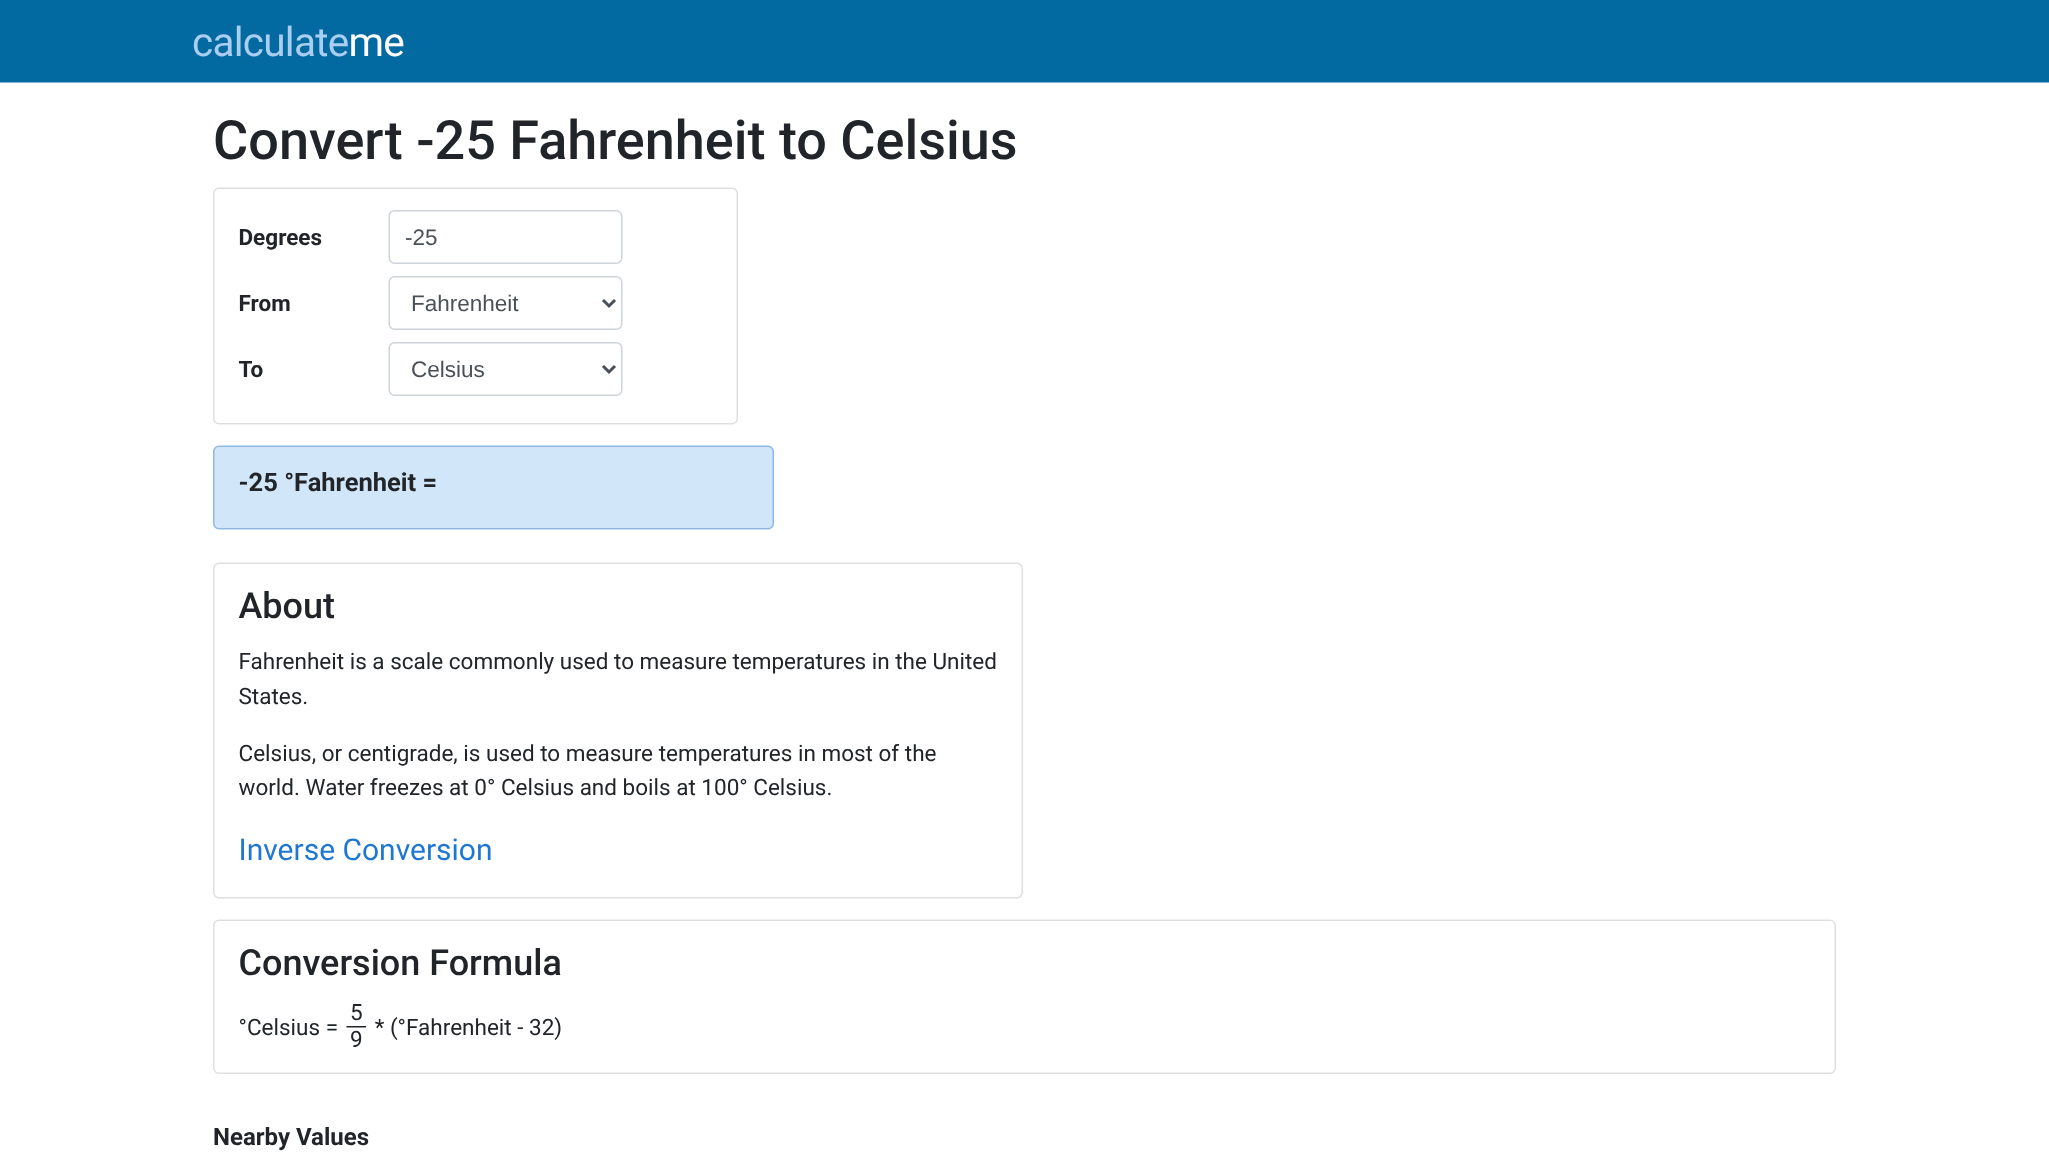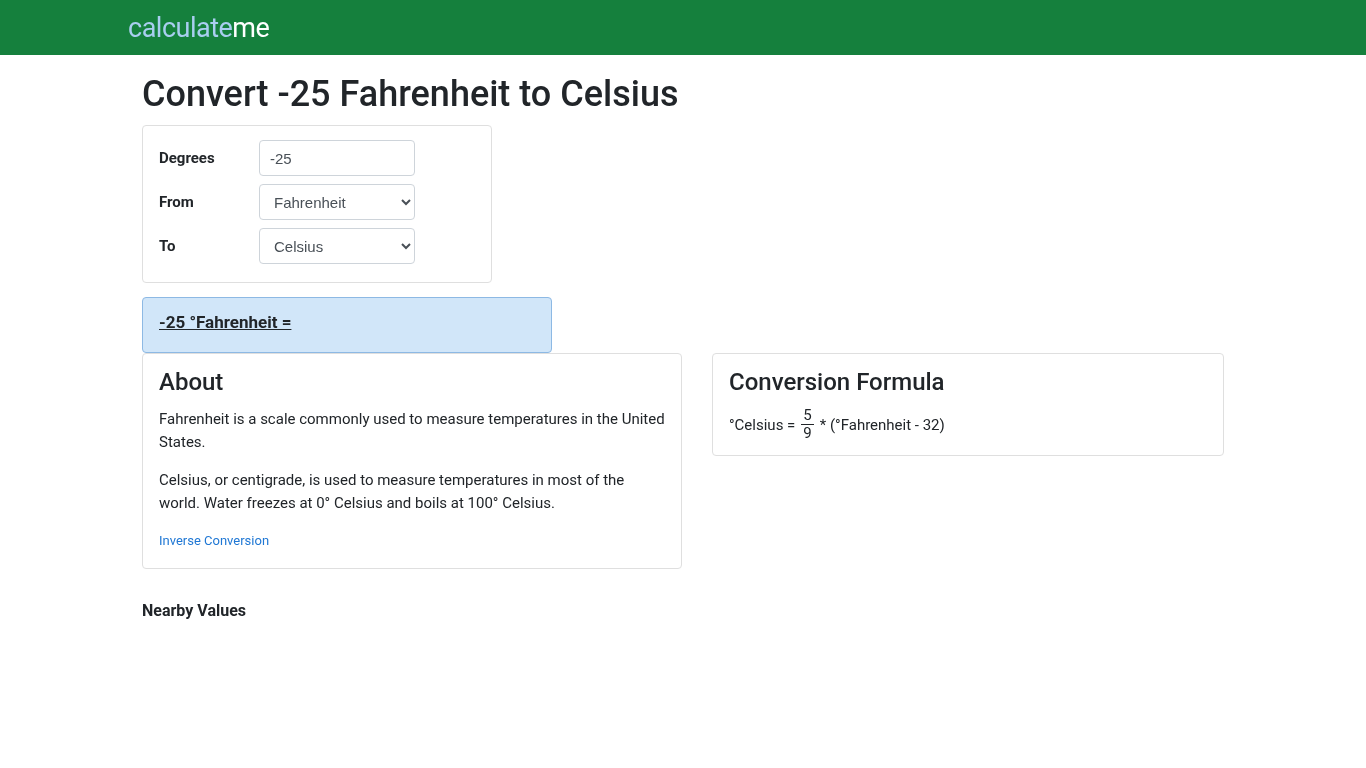--- a/index.html
+++ b/index.html
@@ -7,21 +7,21 @@
       margin: 0;
       padding: 0;
     }
     body {
       font-family: -apple-system, BlinkMacSystemFont, "Segoe UI", Roboto, "Helvetica Neue", Arial, sans-serif;
       font-size: 16px;
       color: #212529;
       background: #fff;
     }
     .navbar {
-      background: #15803d;
+      background: #0369a1;
       height: 55px;
       display: flex;
       align-items: center;
       padding: 0 16px;
     }
     .navbar-inner {
       max-width: 1110px;
       width: 100%;
       margin: 0 auto;
       display: flex;
@@ -92,44 +92,44 @@
       width: 156px;
       height: 36px;
       padding: 6px 10px;
       font-size: 15px;
       border: 1px solid #ced4da;
       border-radius: 4px;
       background: #fff;
       color: #495057;
     }
     .result-box {
-      width: 410px;
+      width: 374px;
       background: #d1e6f9;
       border: 1px solid #8db9e4;
       border-radius: 4px;
       padding: 14px 16px;
-      text-decoration: underline;
+      margin-bottom: 22px;
     }
     .result-box .line1 {
       font-weight: 700;
       font-size: 17px;
       margin-bottom: 6px;
     }
     .result-box .line2 {
       font-weight: 700;
       font-size: 20px;
       margin-bottom: 10px;
     }
     .result-box .rounded {
       font-size: 15px;
     }
     .two-col {
       display: flex;
-      gap: 30px;
       margin-bottom: 18px;
+      flex-direction: column;
     }
     .col-left {
       width: 540px;
     }
     .col-right {
       flex: 1;
     }
     .card h2 {
       font-size: 24px;
       font-weight: 500;
@@ -139,21 +139,21 @@
       font-size: 15px;
       line-height: 1.55;
       margin-bottom: 14px;
     }
     .card p:last-child {
       margin-bottom: 2px;
     }
     .link {
       color: #1f77d4;
       text-decoration: none;
-      font-size: 13px;
+      font-size: 20px;
     }
     .formula {
       font-size: 15px;
       display: flex;
       align-items: center;
       gap: 3px;
     }
     .frac {
       display: inline-flex;
       flex-direction: column;

